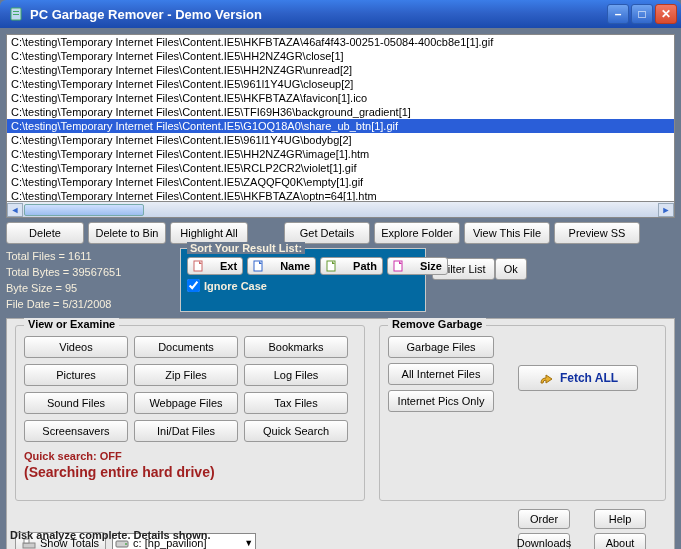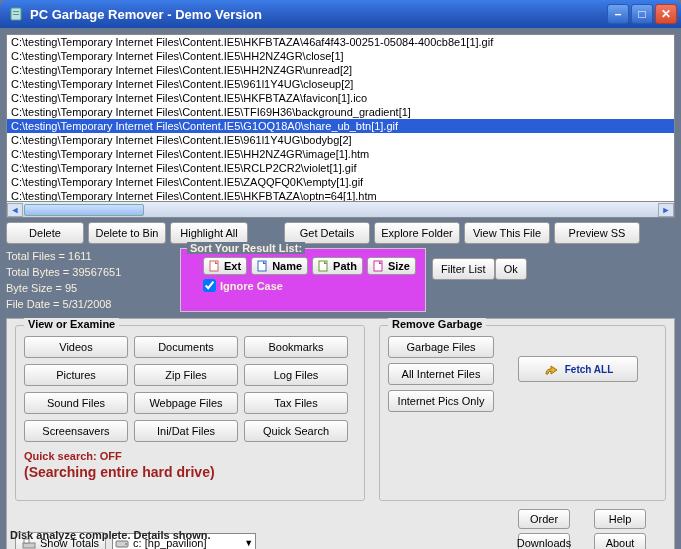--- a/index.html
+++ b/index.html
@@ -26,43 +26,43 @@
 
 .toolbar1 { display: flex; gap: 4px; margin-top: 4px; }
 .toolbar1 .btn { width: 78px; height: 22px; }
 .toolbar1 .gap { width: 28px; }
 .toolbar1 .btn.w2 { width: 86px; }
 
 .midrow { display: flex; margin-top: 4px; gap: 6px; }
 .stats { font-family: "Courier New", monospace; font-size: 11px; color: #f7efdc; line-height: 16px; width: 168px; }
 .stats div { white-space: nowrap; }
 
-.sortbox { border: 1px solid #c8c8c8; padding: 2px 6px 4px 22px; position: relative; background: #d946ef; width: 246px; }
+.sortbox { border: 1px solid #c8c8c8; padding: 2px 6px 4px 6px; position: relative; background: #0369a1; width: 246px; }
 .sortbox .legend { position: absolute; top: -7px; left: 6px; background: #6b7a8f; color: #f7efdc; font-size: 11px; padding: 0 3px; font-weight: bold; }
 .sortrow { display: flex; gap: 4px; margin-top: 6px; }
-.sortbtn { background: linear-gradient(to bottom,#fff,#e3e3e3); border: 1px solid #999; border-radius: 3px; display: inline-flex; align-items: flex-end; gap: 3px; padding: 2px 5px; font-family: "Courier New", monospace; font-size: 11px; font-weight: bold; cursor: pointer; }
+.sortbtn { background: linear-gradient(to bottom,#fff,#e3e3e3); border: 1px solid #999; border-radius: 3px; display: inline-flex; align-items: flex-end; gap: 15px; padding: 2px 5px; font-family: "Courier New", monospace; font-size: 11px; font-weight: bold; cursor: pointer; }
 .sortbtn svg { width: 12px; height: 12px; }
 .ignore { display: flex; align-items: center; gap: 4px; margin-top: 4px; color: #f7efdc; font-family: "Courier New", monospace; font-size: 11px; font-weight: bold; }
 .ignore input { width: 13px; height: 13px; }
 
 .filterrow { display: flex; gap: 0; align-self: flex-start; margin-top: 10px; }
 .filterrow .btn { height: 22px; padding: 2px 8px; }
 
 .panel { background: #e8e8e8; border: 1px solid #aaa; margin-top: 6px; padding: 6px 8px 8px 8px; }
 .cols { display: flex; gap: 14px; }
 .group { border: 1px solid #bbb; border-radius: 3px; padding: 10px 8px 20px 8px; position: relative; }
 .group .glegend { position: absolute; top: -8px; left: 8px; background: #e8e8e8; font-size: 11px; font-weight: bold; padding: 0 4px; }
 .bgrid { display: grid; grid-template-columns: repeat(3, 104px); gap: 6px 6px; }
 .bgrid .btn { width: 104px; height: 22px; }
 .vcol { display: flex; flex-direction: column; gap: 5px; }
 .vcol .btn { width: 106px; height: 22px; }
 .qstext { color: #a02020; font-size: 11px; font-weight: bold; margin-top: 8px; }
 .qstext2 { color: #a02020; font-size: 14px; font-weight: bold; margin-top: 2px; }
 
-.fetch { background: linear-gradient(to bottom,#fff,#e3e3e3); border: 1px solid #999; border-radius: 3px; width: 120px; height: 26px; display: flex; align-items: center; justify-content: center; gap: 6px; font-size: 10px; font-weight: bold; color: #1030a0; cursor: pointer; margin-left: 24px; margin-top: 20px; }
+.fetch { background: linear-gradient(to bottom,#fff,#e3e3e3); border: 1px solid #999; border-radius: 3px; width: 120px; height: 26px; display: flex; align-items: center; justify-content: center; gap: 6px; font-size: 12px; font-weight: bold; color: #1030a0; cursor: pointer; margin-left: 24px; margin-top: 29px; }
 
 .botrow { display: flex; align-items: center; gap: 6px; margin-top: 8px; }
 .drivesel { border: 1px solid #888; background: white; font-size: 11px; padding: 1px 2px; height: 20px; width: 144px; display: flex; align-items: center; gap: 4px; }
 .drivesel .dd { margin-left: auto; font-size: 9px; }
 
 .botbtns { margin-left: auto; display: grid; grid-template-columns: repeat(2, 72px); gap: 4px; }
 .botbtns .btn { width: 52px; height: 20px; }
 
 .status { position: absolute; left: 10px; bottom: 8px; font-size: 11px; font-weight: bold; color: #222; }
 

